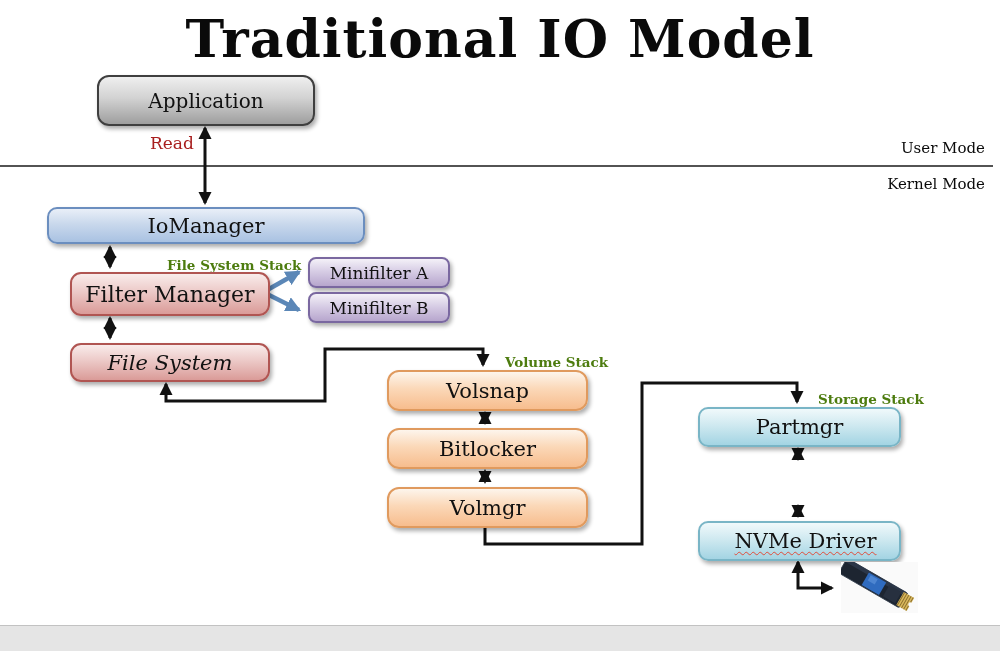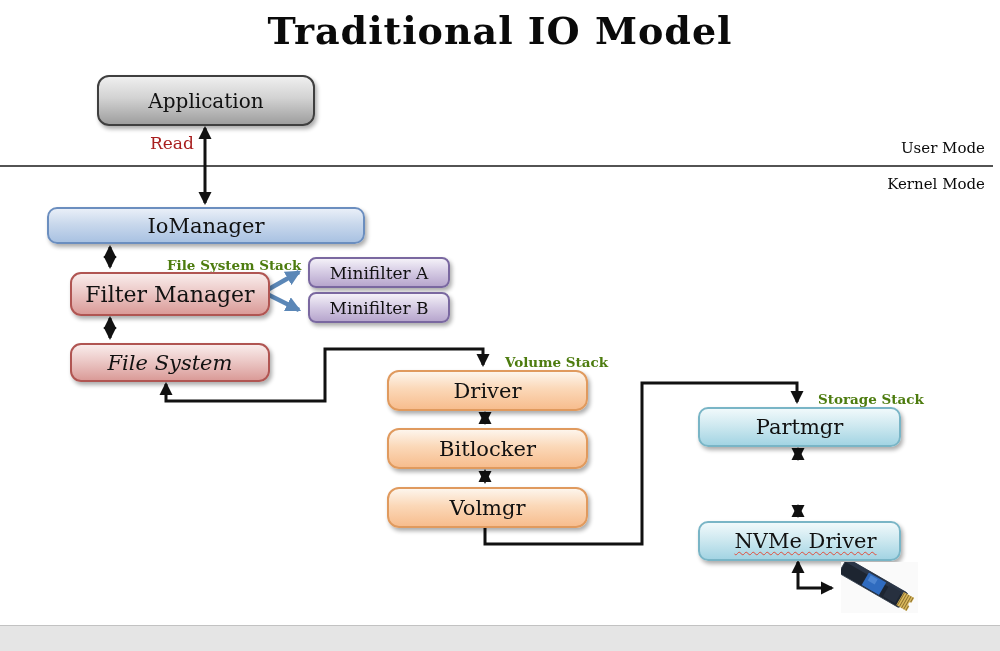--- a/index.html
+++ b/index.html
@@ -3,21 +3,21 @@
 <meta charset="utf-8">
 <style>
   html,body{margin:0;padding:0;background:#ffffff;}
   #slide{
     position:relative;width:1000px;height:651px;background:#ffffff;
     font-family:"DejaVu Serif","Liberation Serif",serif;overflow:hidden;
   }
   .abs{position:absolute;}
   #title{
     left:0;top:8px;width:1000px;text-align:center;
-    font-size:38px;font-weight:700;color:#0a0a0a;letter-spacing:1px;
+    font-size:52px;font-weight:700;color:#0a0a0a;letter-spacing:1px;
   }
   .node{
     display:flex;align-items:center;justify-content:center;
     color:#111;box-shadow:2px 3px 4px rgba(0,0,0,0.33);
   }
   
   #box-application{
     left:97px;top:75px;width:214px;height:47px;border-radius:12px;
     border:2.5px solid #3f3f3f;font-size:20px;
     background:linear-gradient(#efefef,#d2d2d2 45%,#9e9e9e);
@@ -123,21 +123,21 @@
   <div id="label-fs-stack" class="abs stack-label">File System Stack</div>
   <div id="label-volume-stack" class="abs stack-label">Volume Stack</div>
   <div id="label-storage-stack" class="abs stack-label">Storage Stack</div>
 
   <div id="box-application" class="abs node">Application</div>
   <div id="box-iomanager" class="abs node">IoManager</div>
   <div id="box-filter-manager" class="abs node pink">Filter Manager</div>
   <div id="box-file-system" class="abs node pink">File System</div>
   <div id="box-minifilter-a" class="abs node lavender">Minifilter A</div>
   <div id="box-minifilter-b" class="abs node lavender">Minifilter B</div>
-  <div id="box-volsnap" class="abs node peach">Driver</div>
+  <div id="box-volsnap" class="abs node peach">Volsnap</div>
   <div id="box-bitlocker" class="abs node peach">Bitlocker</div>
   <div id="box-volmgr" class="abs node peach">Volmgr</div>
   <div id="box-partmgr" class="abs node lblue">Partmgr</div>
   <div id="box-nvme-driver" class="abs node lblue">
     <span class="spellcheck">NVMe Driver</span>
   </div>
 
   <div id="nvme-ssd-photo" class="abs">
     <svg width="77" height="51" viewBox="0 0 77 51">
       <rect x="0" y="0" width="77" height="51" fill="#fafafa"></rect>

